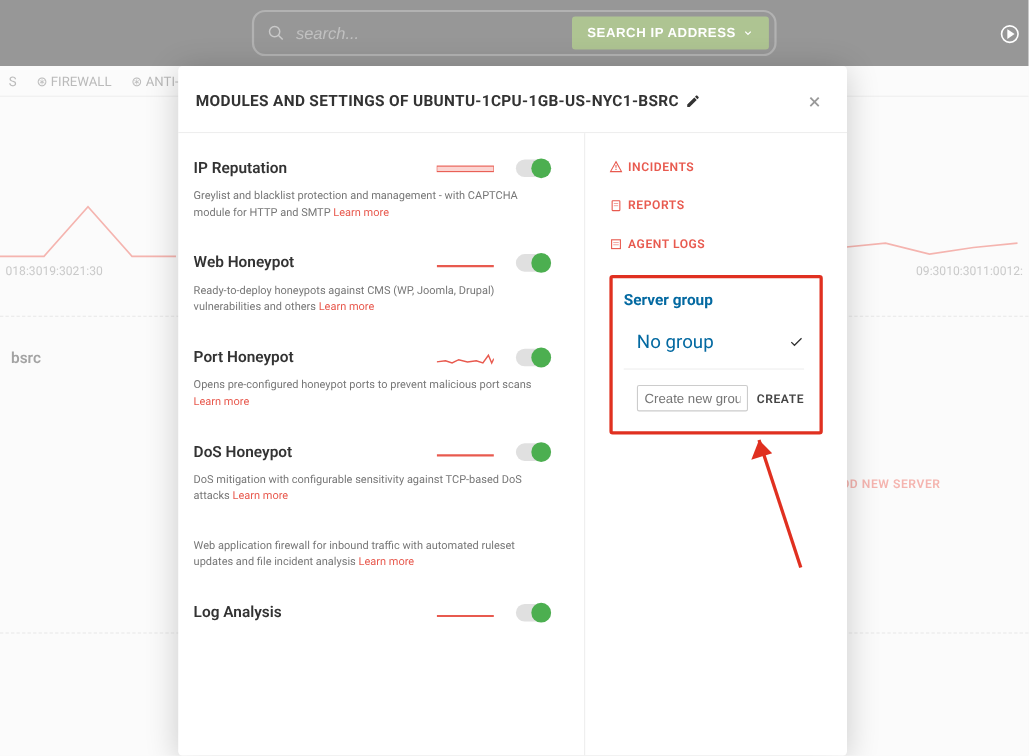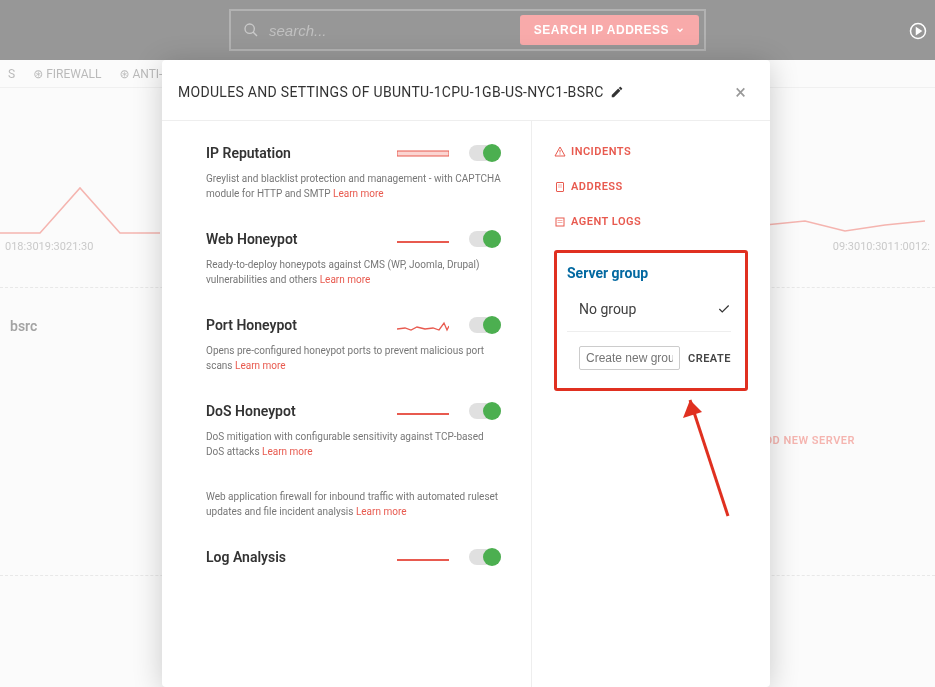--- a/index.html
+++ b/index.html
@@ -16,39 +16,39 @@
       background: #1a1a1a;
       display: flex;
       align-items: center;
       justify-content: center;
       position: relative;
     }
     .search-wrap {
       width: 477px;
       height: 42px;
       border: 2px solid #555;
-      border-radius: 0;
+      border-radius: 12px;
       display: flex;
       align-items: center;
       background: #1a1a1a;
       padding: 0 5px 0 12px;
     }
     .search-wrap svg { flex-shrink: 0; }
     .search-wrap input {
       flex: 1;
       background: transparent;
       border: none;
       color: #aaa;
       font-size: 15px;
       font-style: italic;
       padding: 0 10px;
       outline: none;
     }
     .search-btn {
-      background: #ef4444;
+      background: #4d7c0f;
       color: #fff;
       border: none;
       padding: 8px 14px;
       border-radius: 3px;
       font-size: 12px;
       font-weight: 600;
       letter-spacing: 0.5px;
       display: flex;
       align-items: center;
       gap: 6px;
@@ -131,37 +131,37 @@
     }
     .modal-header {
       padding: 20px 24px 16px 16px;
       display: flex;
       align-items: center;
       justify-content: space-between;
       border-bottom: 1px solid #eee;
     }
     .modal-title {
       font-size: 14px;
-      font-weight: 400;
+      font-weight: 700;
       color: #333;
       letter-spacing: 0.3px;
       display: flex;
       align-items: center;
       gap: 6px;
       text-align: right;
     }
     .modal-close { color: #999; font-size: 20px; cursor: pointer; }
     .modal-body {
       flex: 1;
       display: flex;
       overflow: hidden;
     }
     .modal-left {
       width: 395px;
-      padding: 24px 30px 0 44px;
+      padding: 24px 30px 0 14px;
       overflow-y: auto;
       border-right: 1px solid #eee;
     }
     .modal-left::-webkit-scrollbar { width: 6px; }
     .modal-left::-webkit-scrollbar-thumb { background: #ccc; border-radius: 3px; }
     .module {
       margin-bottom: 30px;
     }
     .module-head {
       display: flex;
@@ -245,22 +245,22 @@
     .sg-title {
       font-size: 14px;
       font-weight: 700;
       color: #0369a1;
       margin-bottom: 14px;
     }
     .sg-row {
       display: flex;
       align-items: center;
       justify-content: space-between;
-      font-size: 14px;
-      color: #404040;
+      font-size: 17px;
+      color: #0369a1;
       padding: 6px 0 14px 12px;
       border-bottom: 1px solid #eee;
       margin-bottom: 14px;
     }
     .sg-create {
       display: flex;
       align-items: center;
       gap: 8px;
       padding-left: 12px;
     }
@@ -432,21 +432,21 @@
               <path d="M12 2L2 20h20L12 2zm0 6v5m0 2v2" stroke="#e85a4f" stroke-width="2" fill="none"></path>
             </svg>
             <span>INCIDENTS</span>
           </div>
           <div class="nav-link">
             <svg width="12" height="12" viewBox="0 0 24 24">
               <rect x="5" y="3" width="14" height="18" rx="1" stroke="#e85a4f" stroke-width="2" fill="none"></rect>
               <line x1="8" y1="8" x2="16" y2="8" stroke="#e85a4f"></line>
               <line x1="8" y1="12" x2="16" y2="12" stroke="#e85a4f"></line>
             </svg>
-            <span>ADDRESS</span>
+            <span>REPORTS</span>
           </div>
           <div class="nav-link">
             <svg width="12" height="12" viewBox="0 0 24 24">
               <rect x="4" y="4" width="16" height="16" stroke="#e85a4f" stroke-width="2" fill="none"></rect>
               <line x1="7" y1="9" x2="17" y2="9" stroke="#e85a4f"></line>
               <line x1="7" y1="13" x2="17" y2="13" stroke="#e85a4f"></line>
             </svg>
             <span>AGENT LOGS</span>
           </div>
         </div>

